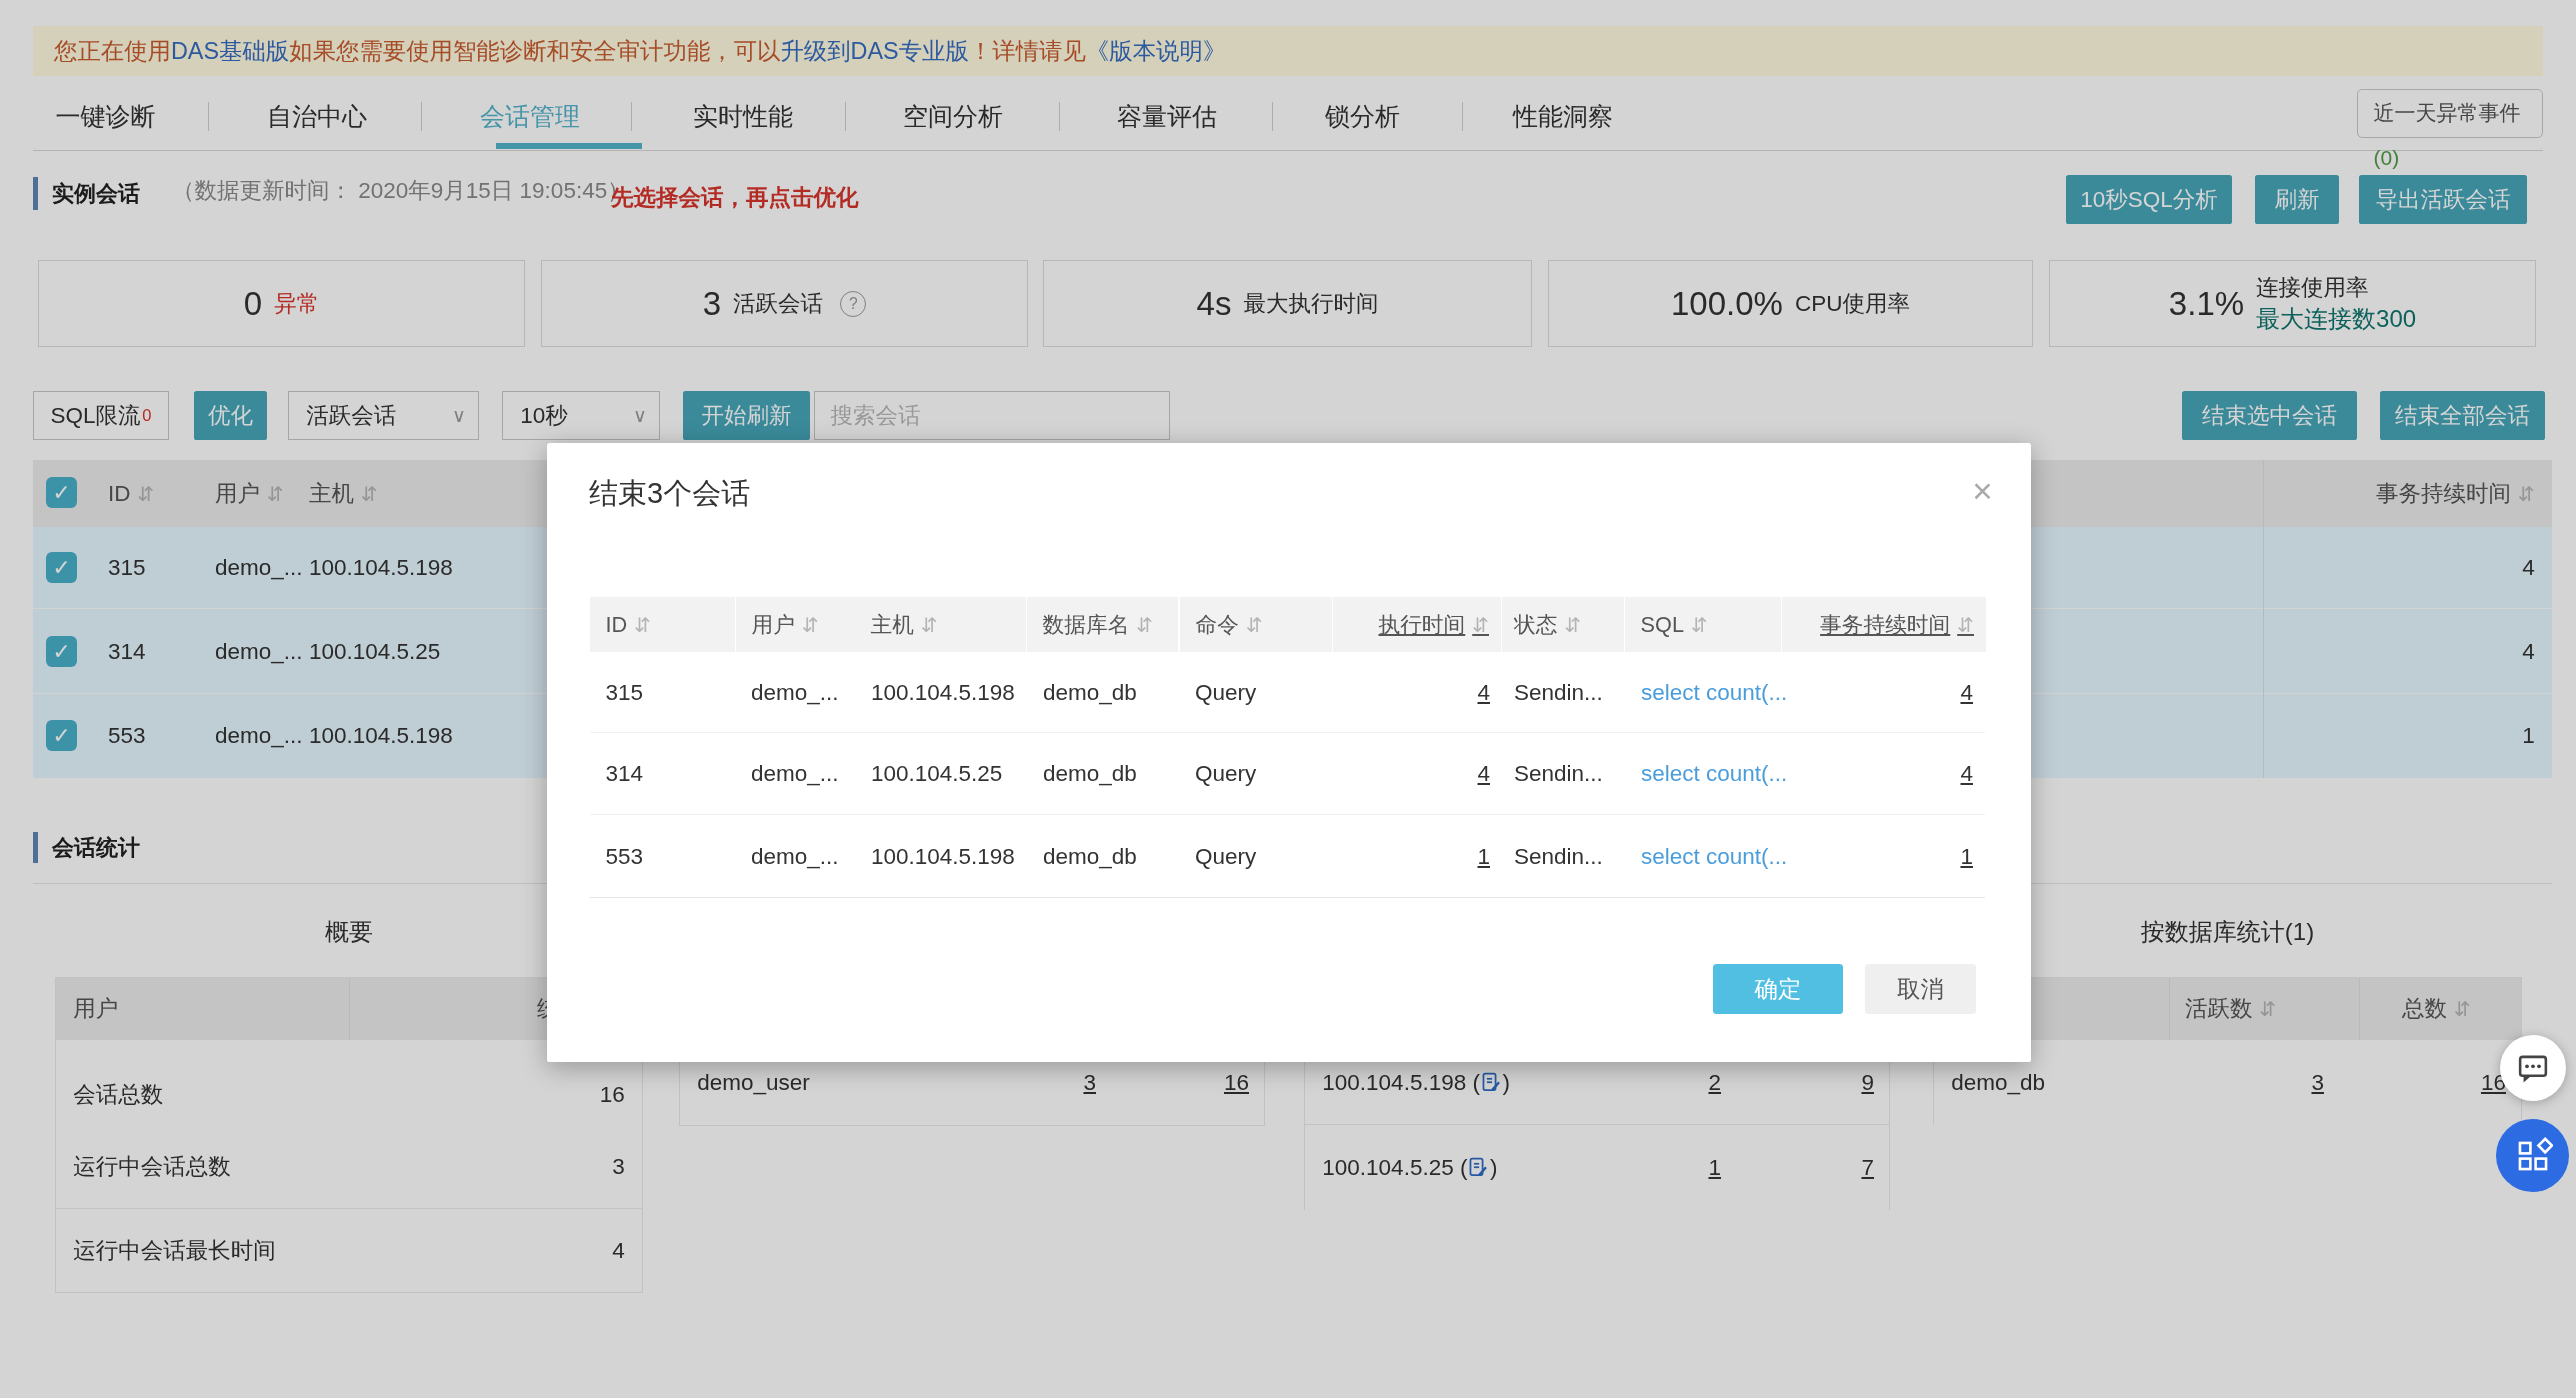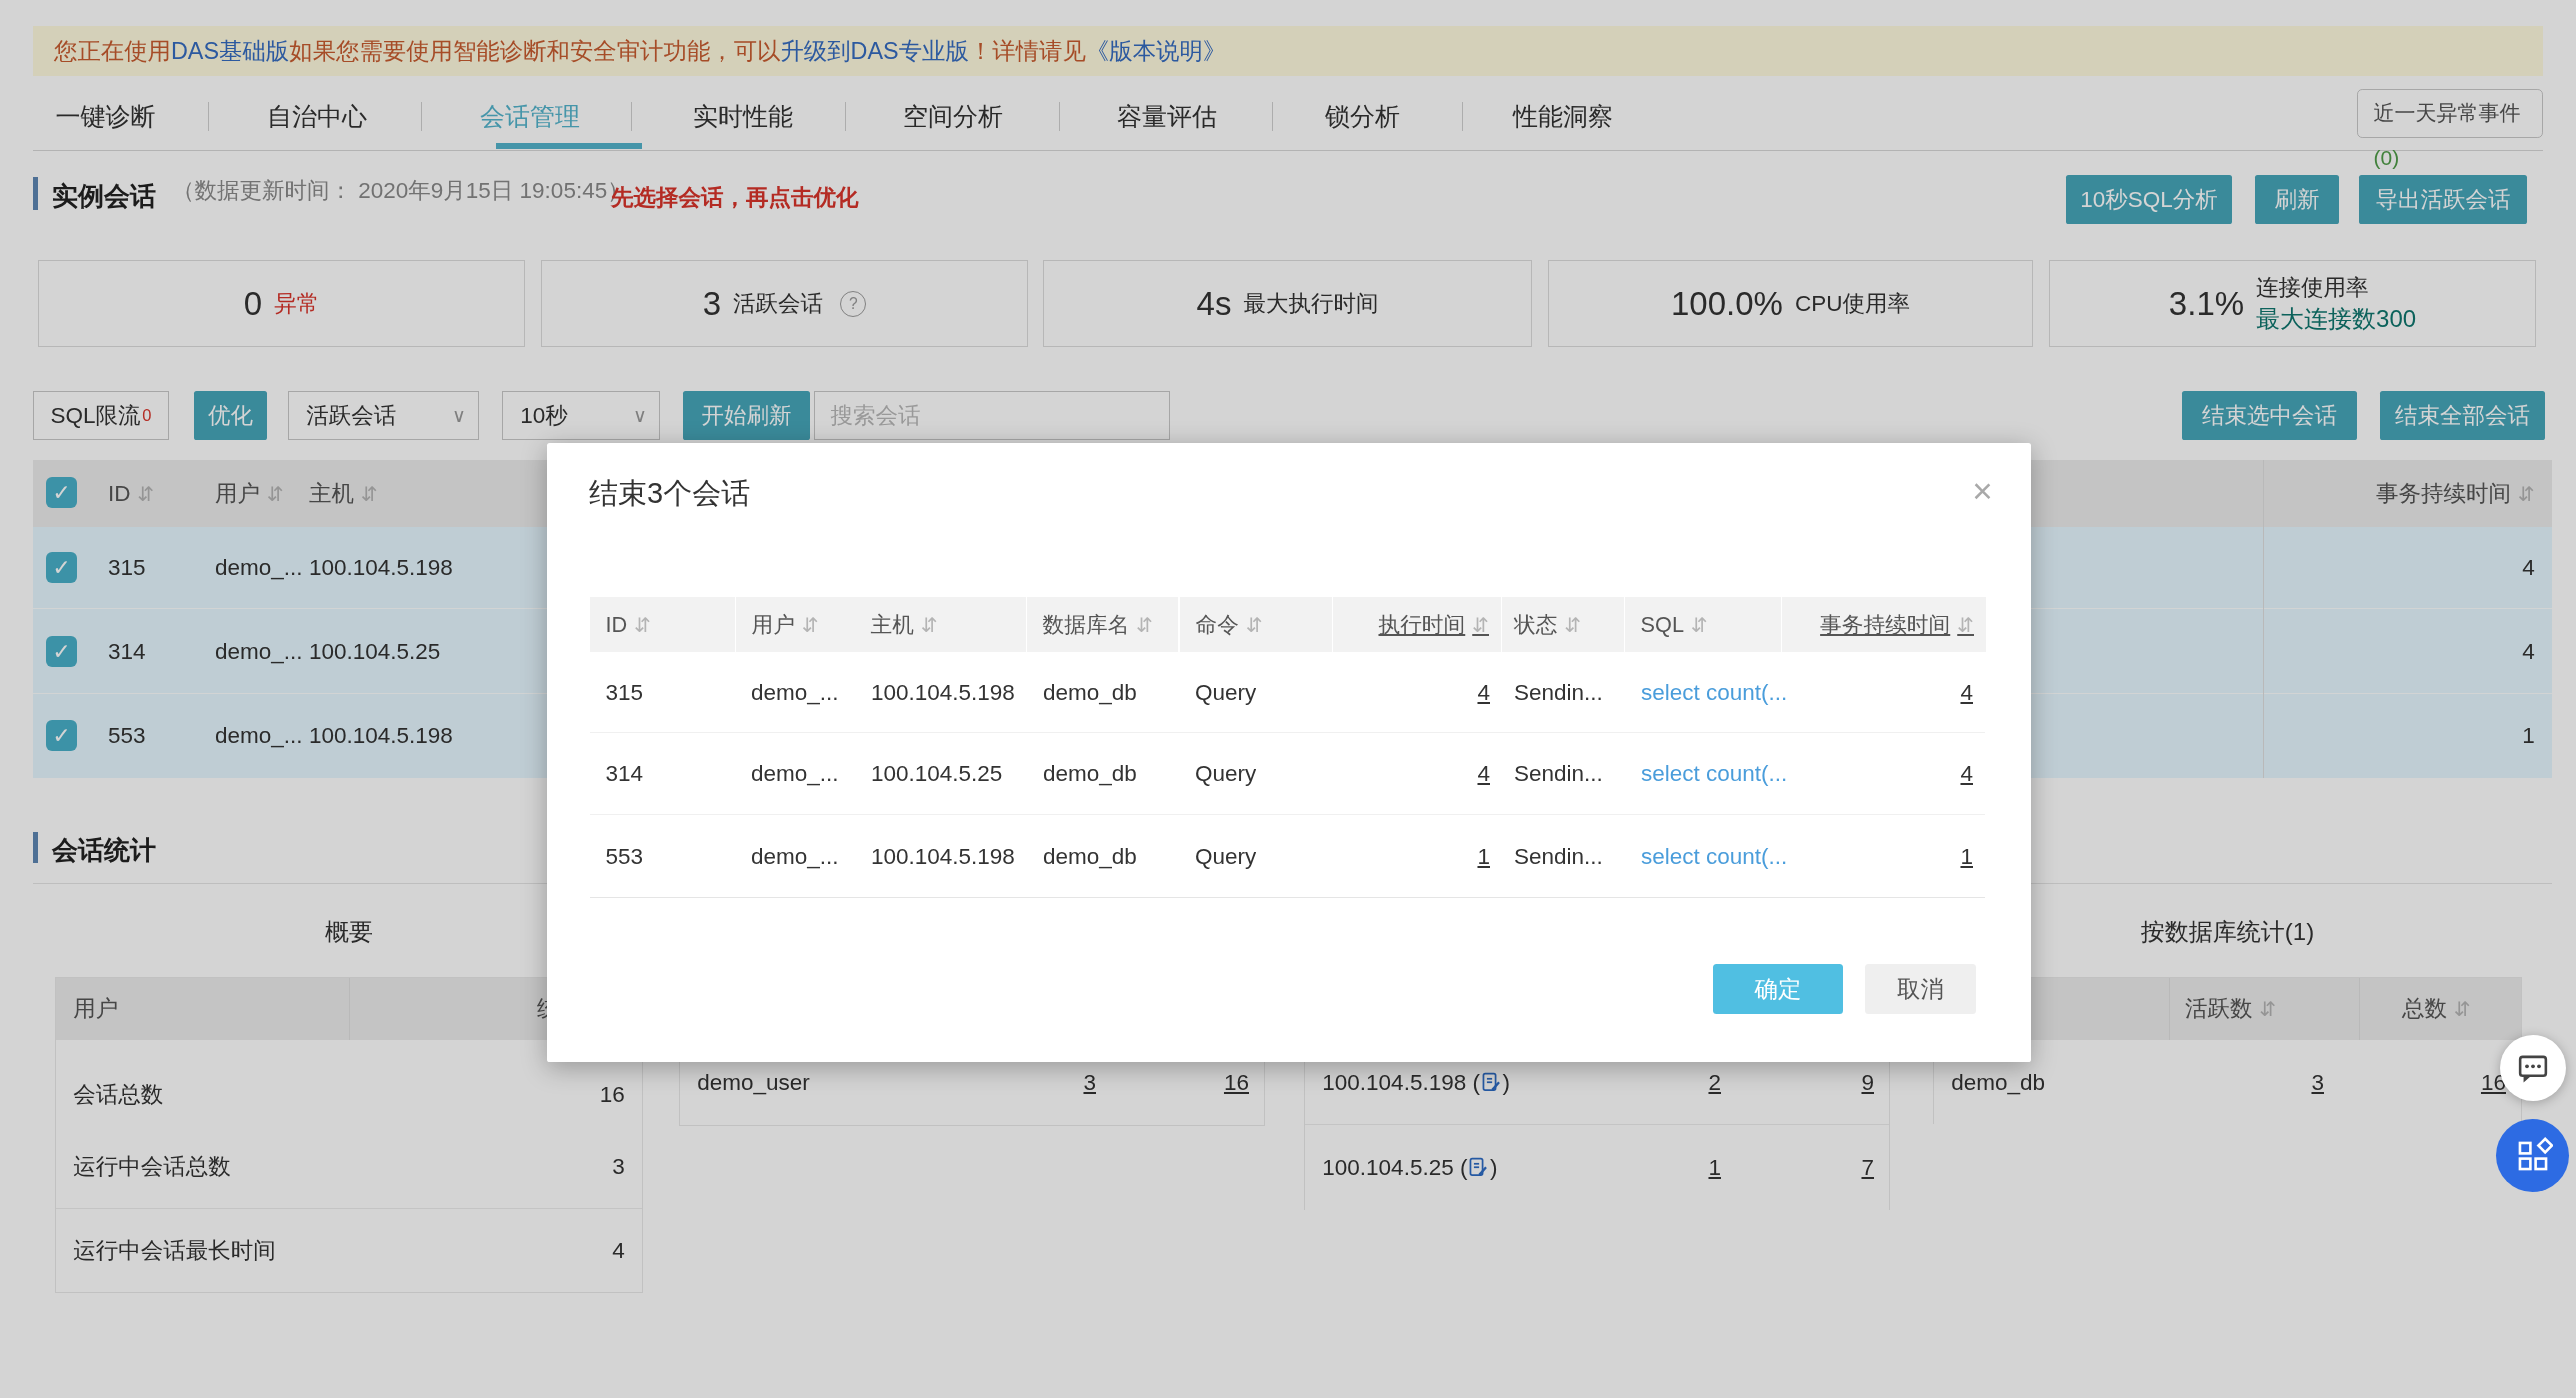--- a/index.html
+++ b/index.html
@@ -12,21 +12,21 @@
   
   .tabbar{left:33px;top:83px;width:2510px;height:68px;border-bottom:1.7px solid #D8D8D8;box-sizing:border-box;}
   .tab{position:absolute;top:0;height:66px;line-height:66px;font-size:25px;color:#333;cursor:pointer;white-space:nowrap;}
   .tab.active{color:#54B4CC;}
   .tabdiv{position:absolute;top:19px;width:0.9px;height:29.4px;background:#D0D0D0;}
   .tab-underline{position:absolute;left:463px;top:60px;width:146px;height:6px;background:#54B4CC;}
   .events-btn{position:absolute;left:2324px;top:6px;height:47px;line-height:45px;padding:0 15.6px;border:0.9px solid #C9C9C9;border-radius:5.2px;background:#fff;font-size:21px;color:#555;cursor:pointer;}
   .events-btn .green{color:#4F9C48;}
   
   .vbar{width:5.2px;background:#5E87B4;}
-  .h-title{font-size:26px;font-weight:bold;color:#222;}
+  .h-title{font-size:22px;font-weight:bold;color:#222;}
   .h-sub{font-size:22.5px;color:#8a8a8a;}
   .h-hint{font-size:22.5px;font-weight:bold;color:#D9342B;}
   .btn-teal{background:#46A6BA;color:#fff;border-radius:2.6px;font-size:22.5px;display:flex;align-items:center;justify-content:center;cursor:pointer;}
   
   .card{position:absolute;top:260px;height:87px;border:0.9px solid #DCDCDC;box-sizing:border-box;display:flex;align-items:center;justify-content:center;gap:12px;background:#fff;}
   .card .val{font-size:33px;color:#333;}
   .card .lab{font-size:22.5px;color:#333;}
   .card .lab.red{color:#D9342B;}
   .card .sub{font-size:24px;color:#0f766e;}
   .help-circle{display:inline-flex;align-items:center;justify-content:center;width:24px;height:24px;border:1.7px solid #9b9b9b;border-radius:50%;font-size:15.6px;color:#9b9b9b;margin-left:5.2px;}

